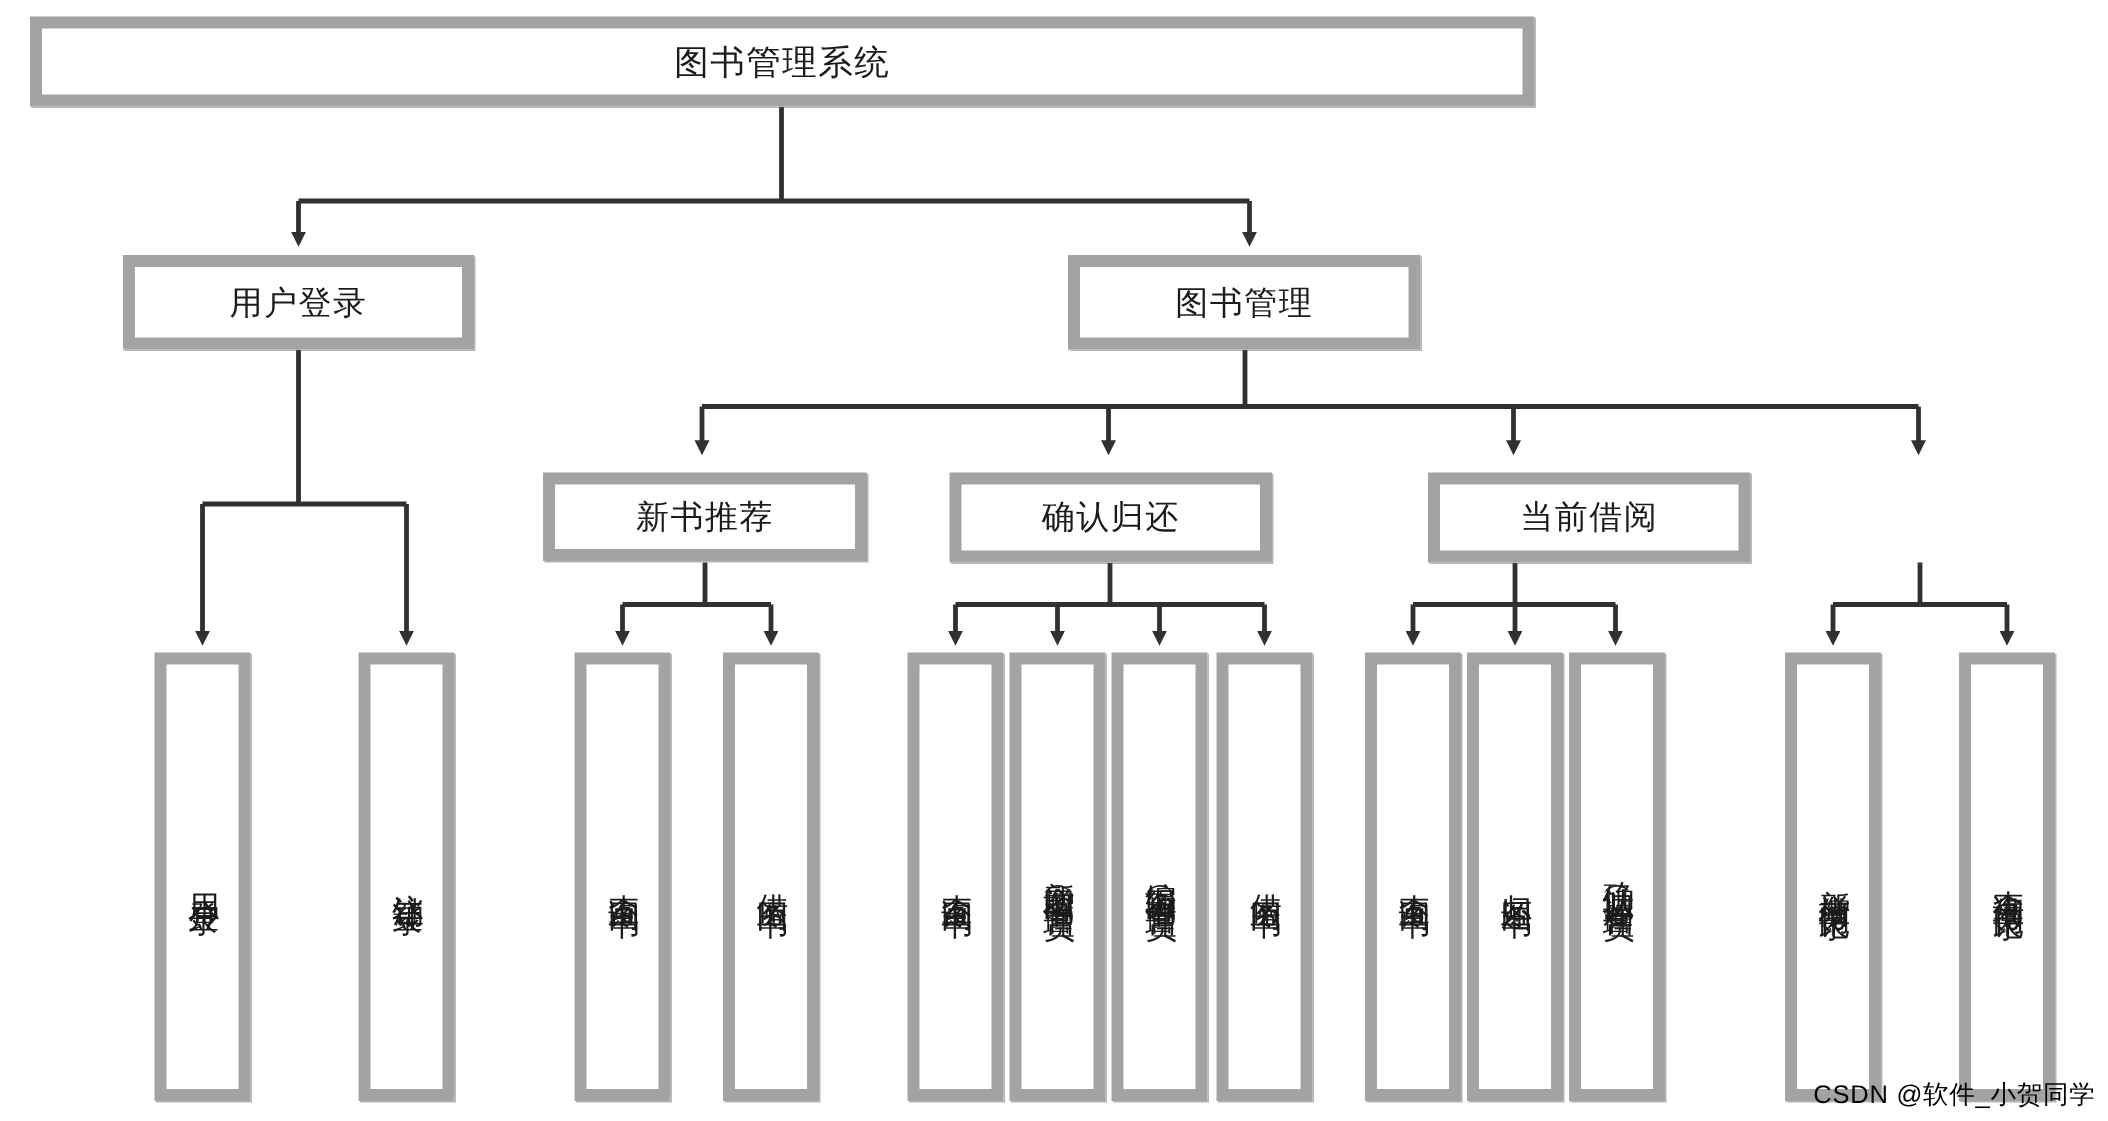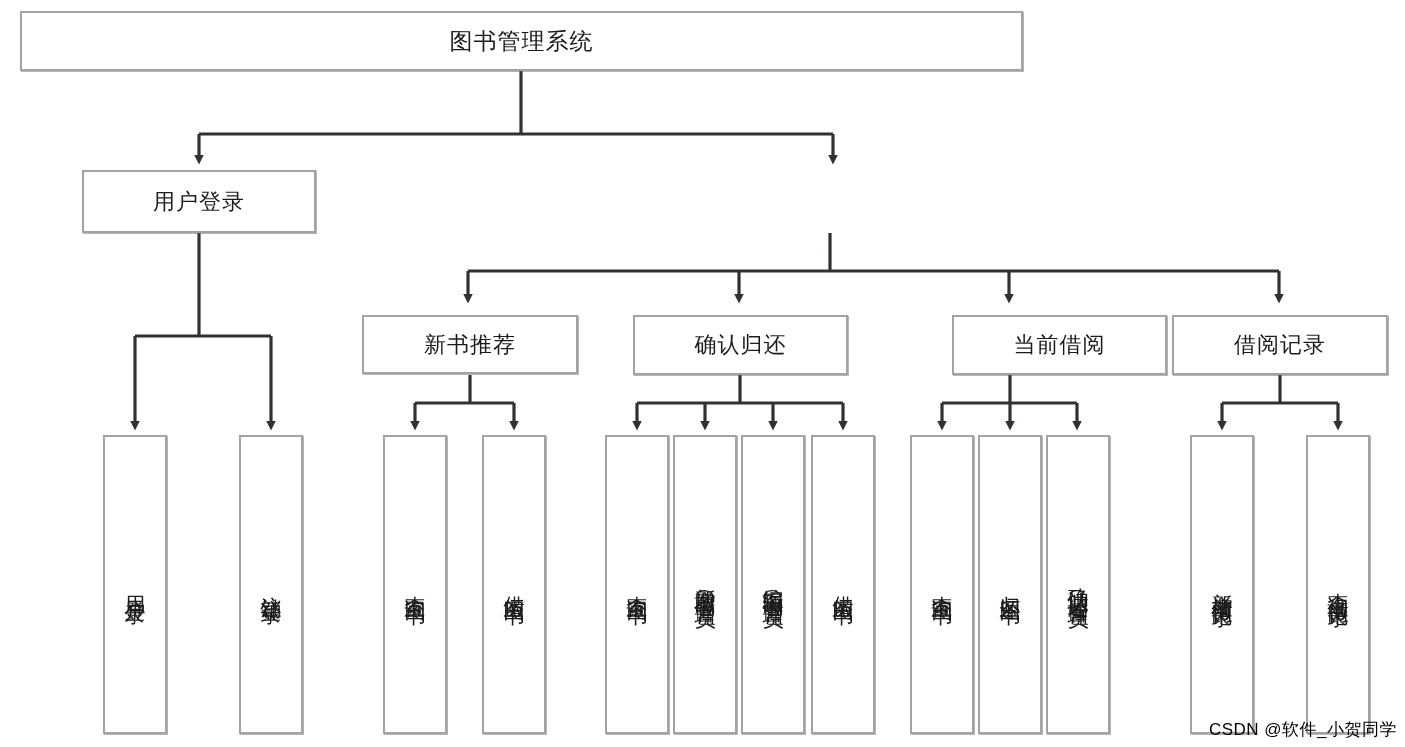--- a/index.html
+++ b/index.html
@@ -21,21 +21,21 @@
     position: absolute;
     left: 0;
     top: 0;
     width: 1405px;
     height: 747px;
     pointer-events: none;
   }
   .node {
     position: absolute;
     box-sizing: border-box;
-    border: 2px solid #a3a3a3;
+    border: 8px solid #a3a3a3;
     background: #ffffff;
     display: flex;
     align-items: center;
     justify-content: center;
     color: #1b1b1b;
     box-shadow: 1px 1px 0 rgba(90,90,90,0.45);
   }
   .node.h {
     font-size: 22px;
     letter-spacing: 1px;
@@ -123,32 +123,32 @@
     </g>
   </svg>
 
   <div class="node h root" style="left:20px; top:11px; width:1003px; height:60px;">
     <span class="lbl">图书管理系统</span>
   </div>
 
   <div class="node h" style="left:82px; top:170px; width:234px; height:63px;">
     <span class="lbl">用户登录</span>
   </div>
+  <div class="node h" style="left:712px; top:170px; width:235px; height:63px;">
+    <span class="lbl">图书管理</span>
+  </div>
 
   <div class="node h" style="left:362px; top:315px; width:216px; height:59px;">
     <span class="lbl">新书推荐</span>
   </div>
   <div class="node h" style="left:633px; top:315px; width:215px; height:60px;">
     <span class="lbl">确认归还</span>
   </div>
   <div class="node h" style="left:952px; top:315px; width:215px; height:60px;">
     <span class="lbl">当前借阅</span>
-  </div>
-  <div class="node h" style="left:1172px; top:315px; width:216px; height:60px;">
-    <span class="lbl">借阅记录</span>
   </div>
 
   <div class="node v" style="left:103px; top:435px; width:64px; height:299px;">
     <span class="lbl">用户登录</span>
   </div>
   <div class="node v" style="left:239px; top:435px; width:64px; height:299px;">
     <span class="lbl">注销登录</span>
   </div>
 
   <div class="node v" style="left:383px; top:435px; width:64px; height:299px;">

